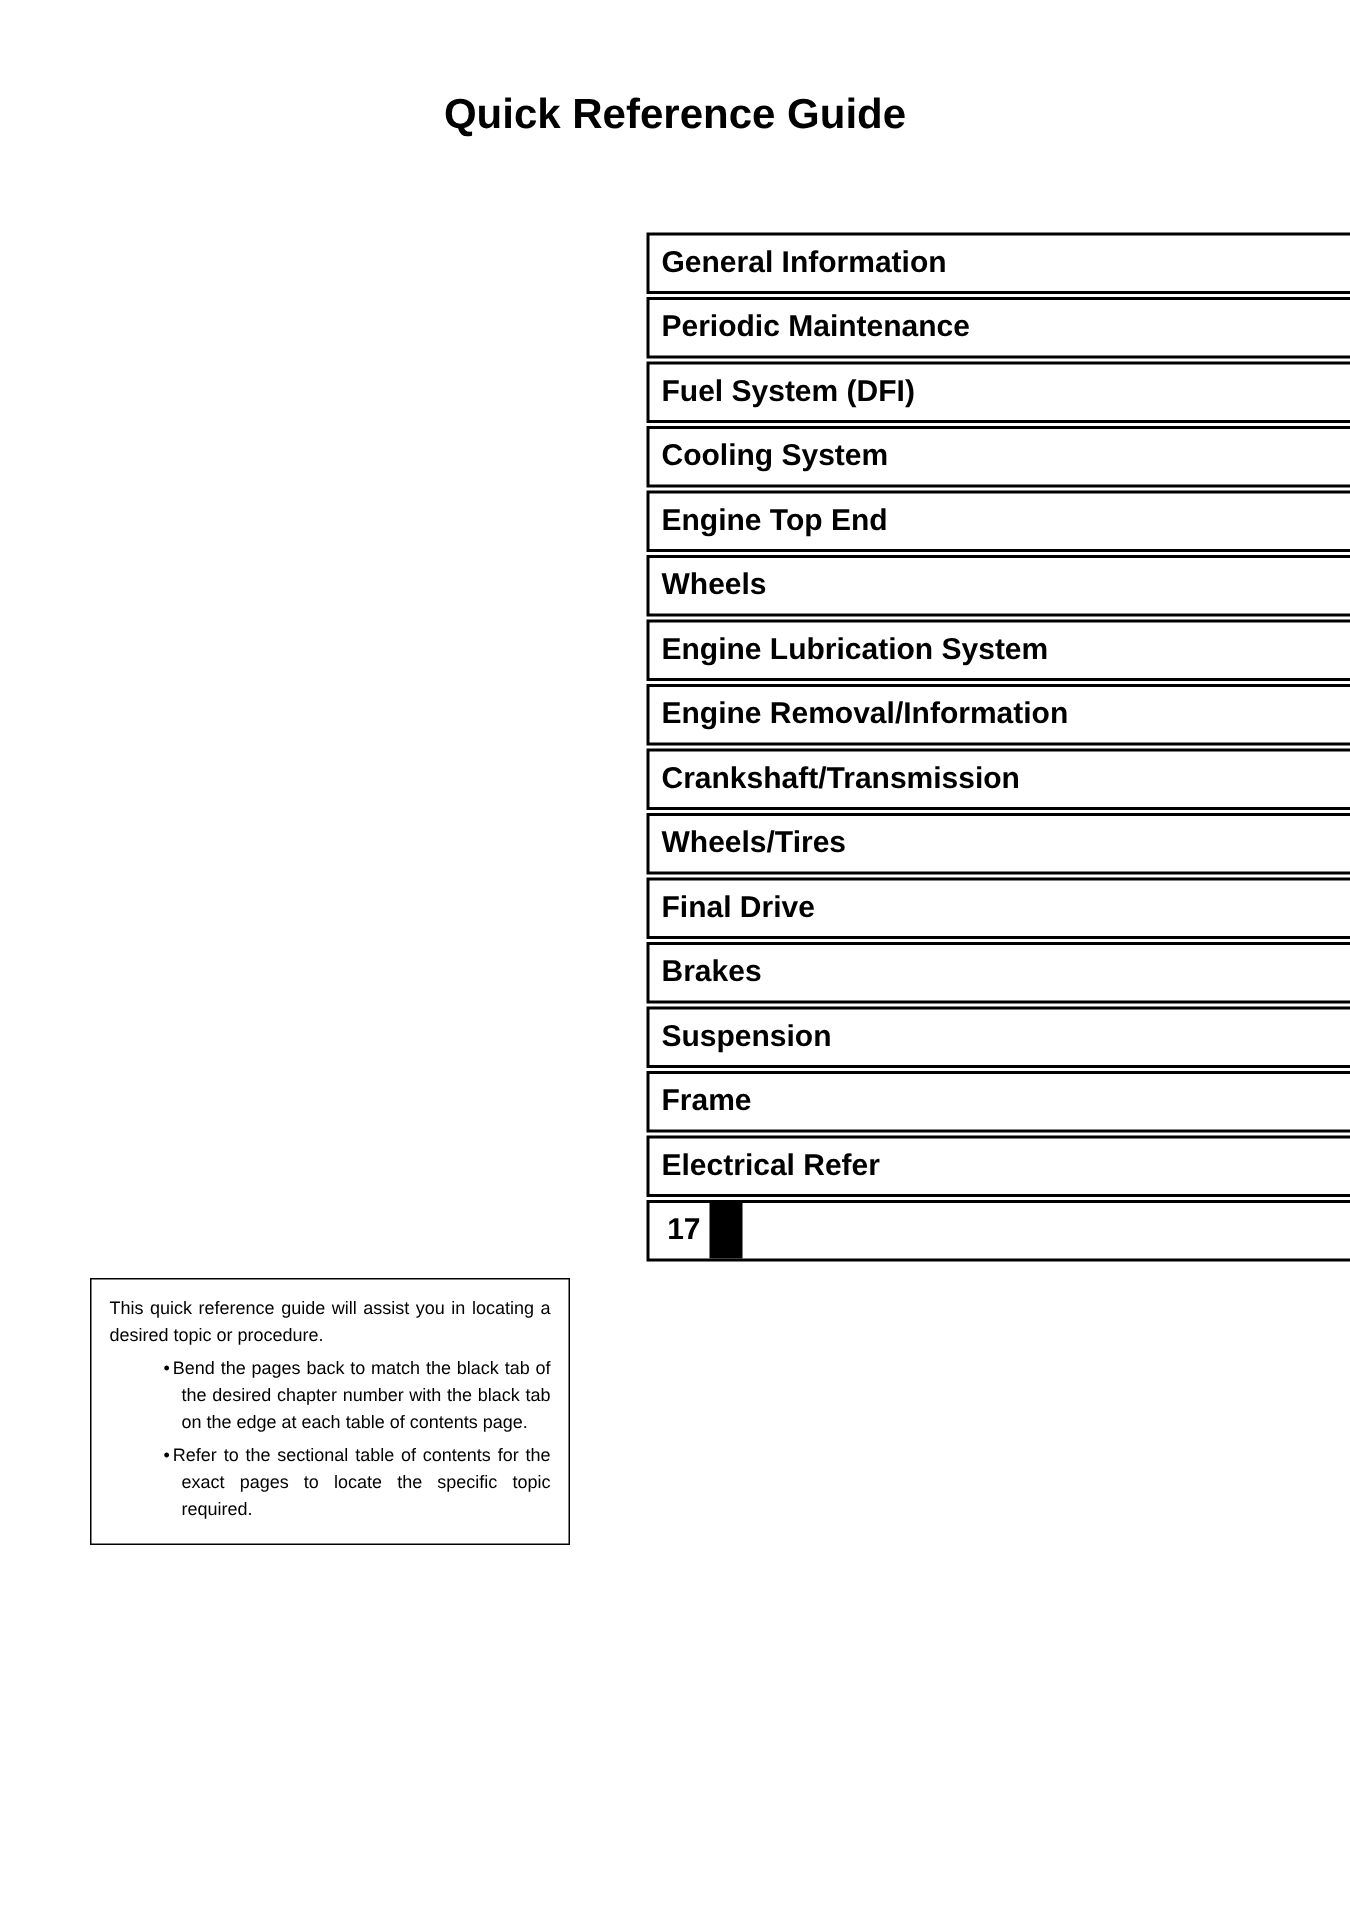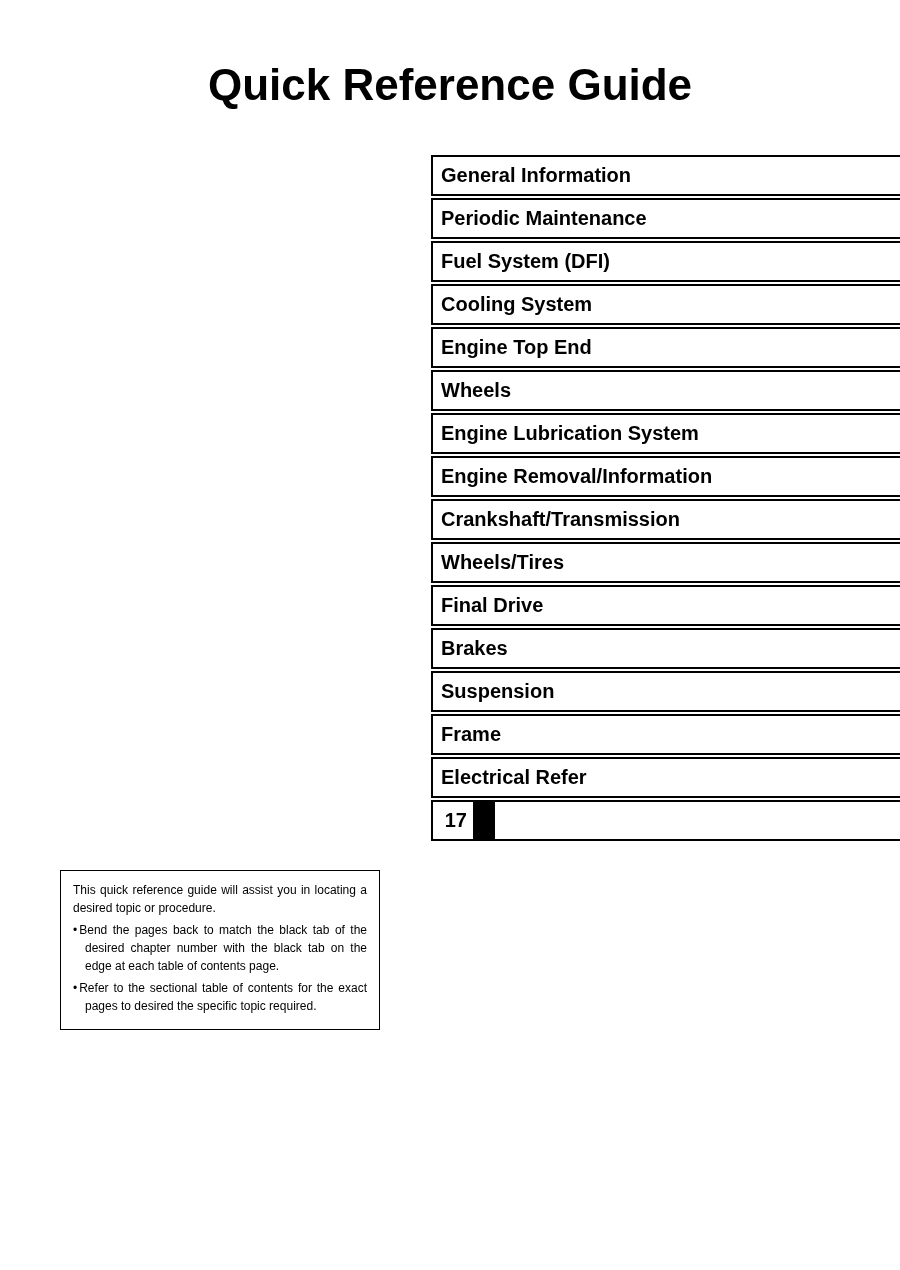--- a/index.html
+++ b/index.html
@@ -11,21 +11,21 @@
     body {
       width: 900px;
       min-height: 1270px;
       background: #ffffff;
       font-family: Arial, Helvetica, sans-serif;
       position: relative;
     }
 
     .page-title {
       text-align: center;
-      font-size: 44px;
+      font-size: 28px;
       font-weight: bold;
       padding: 60px 0 50px 0;
       color: #000000;
     }
 
     .toc-container {
       position: absolute;
       left: 431px;
       top: 155px;
       width: 561px;
@@ -62,37 +62,38 @@
 
     .toc-tab {
       width: 22px;
       background: #000000;
       flex-shrink: 0;
     }
 
     .info-box {
       position: absolute;
       left: 60px;
-      top: 870px;
+      top: 852px;
       width: 320px;
       border: 1.5px solid #000000;
       padding: 10px 12px;
       font-size: 12px;
       color: #000000;
       line-height: 1.5;
     }
 
     .info-box p {
       margin-bottom: 4px;
       text-align: justify;
     }
 
     .info-box ul {
       list-style: none;
       padding: 0;
+      margin-left: 36px;
     }
 
     .info-box ul li {
       text-align: justify;
       padding-left: 12px;
       text-indent: -12px;
       margin-bottom: 4px;
     }
 
     .info-box ul li::before {
@@ -184,15 +185,15 @@
     <div class="toc-row">
       <div class="toc-number">17</div>
       <div class="toc-tab"></div>
     </div>
   </div>
 
 <div class="info-box">
   <p>This quick reference guide will assist you in locating a desired topic or procedure.</p>
   <ul id="info-list">
   <li>Bend the pages back to match the black tab of the desired chapter number with the black tab on the edge at each table of contents page.</li>
-      <li>Refer to the sectional table of contents for the exact pages to desired the specific topic required.</li>
+      <li>Refer to the sectional table of contents for the exact pages to locate the specific topic required.</li>
     </ul>
 </div>
 
 </body></html>

